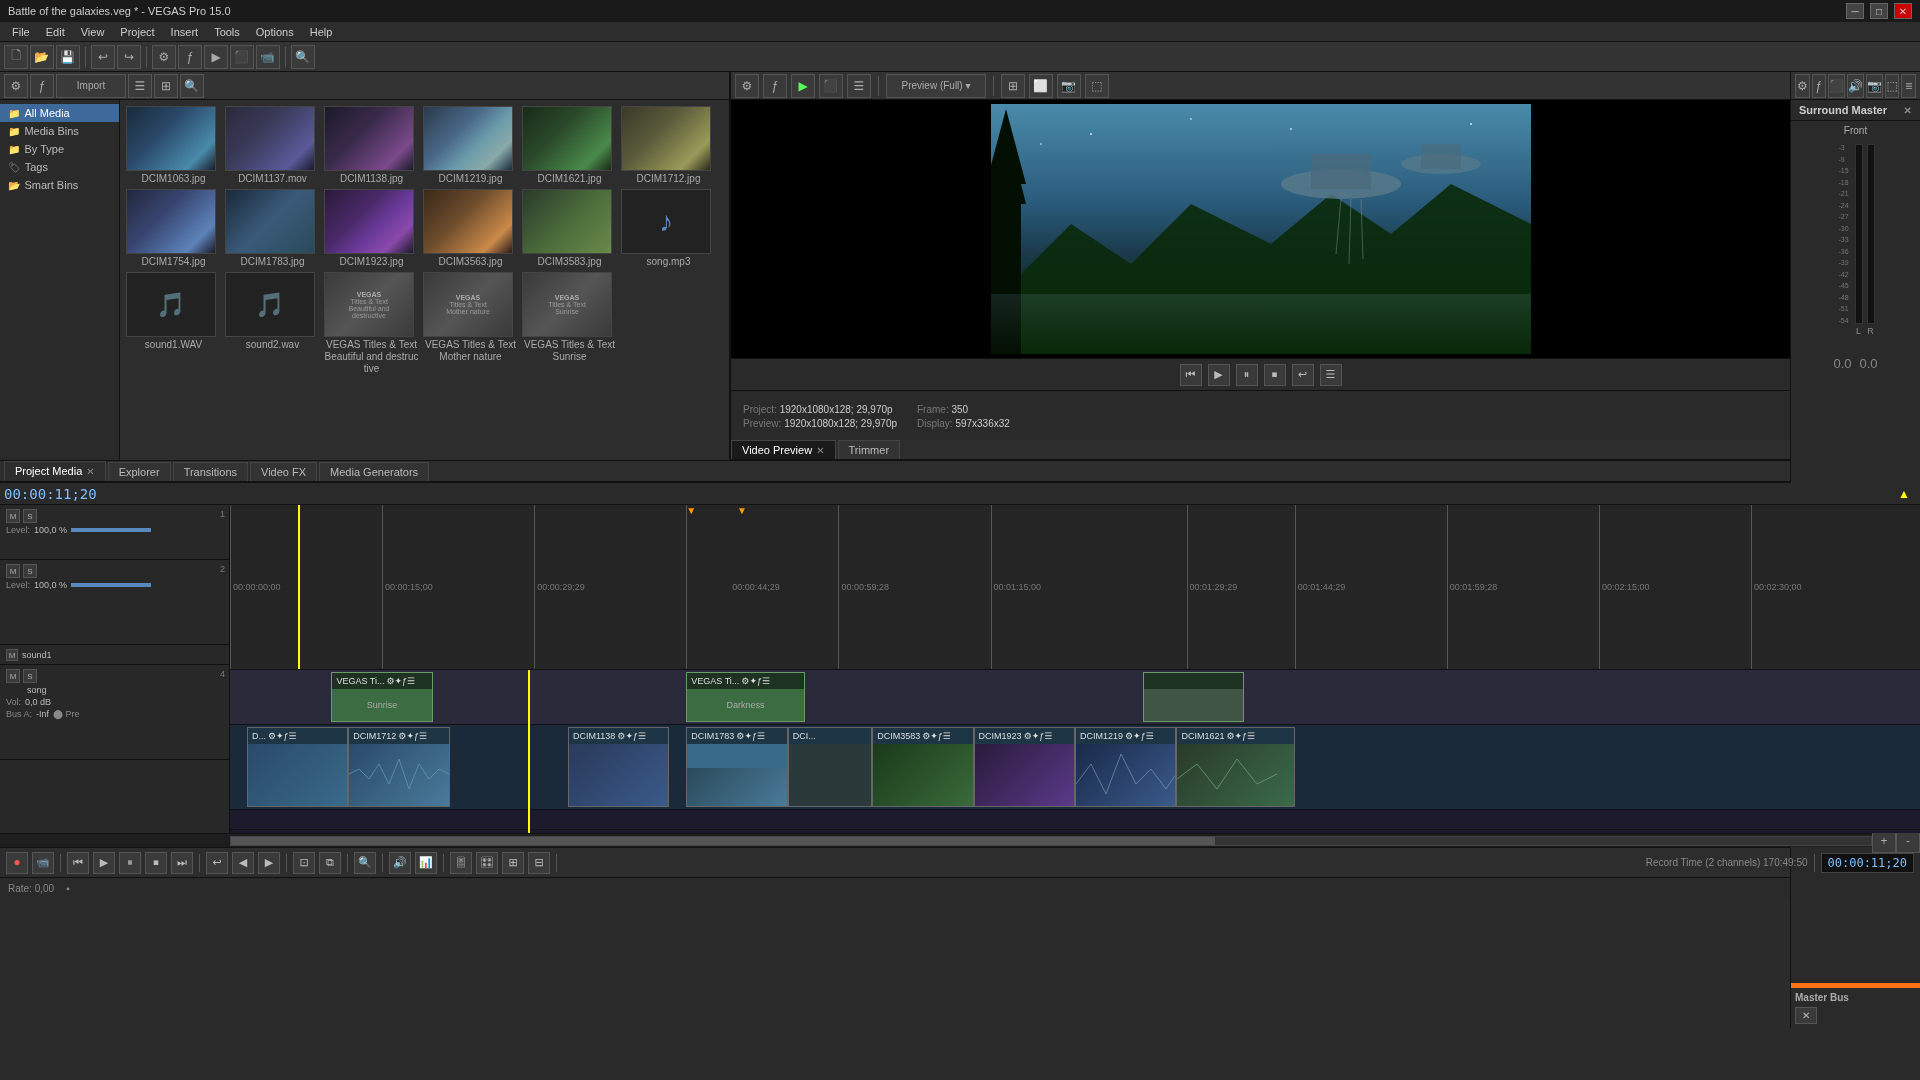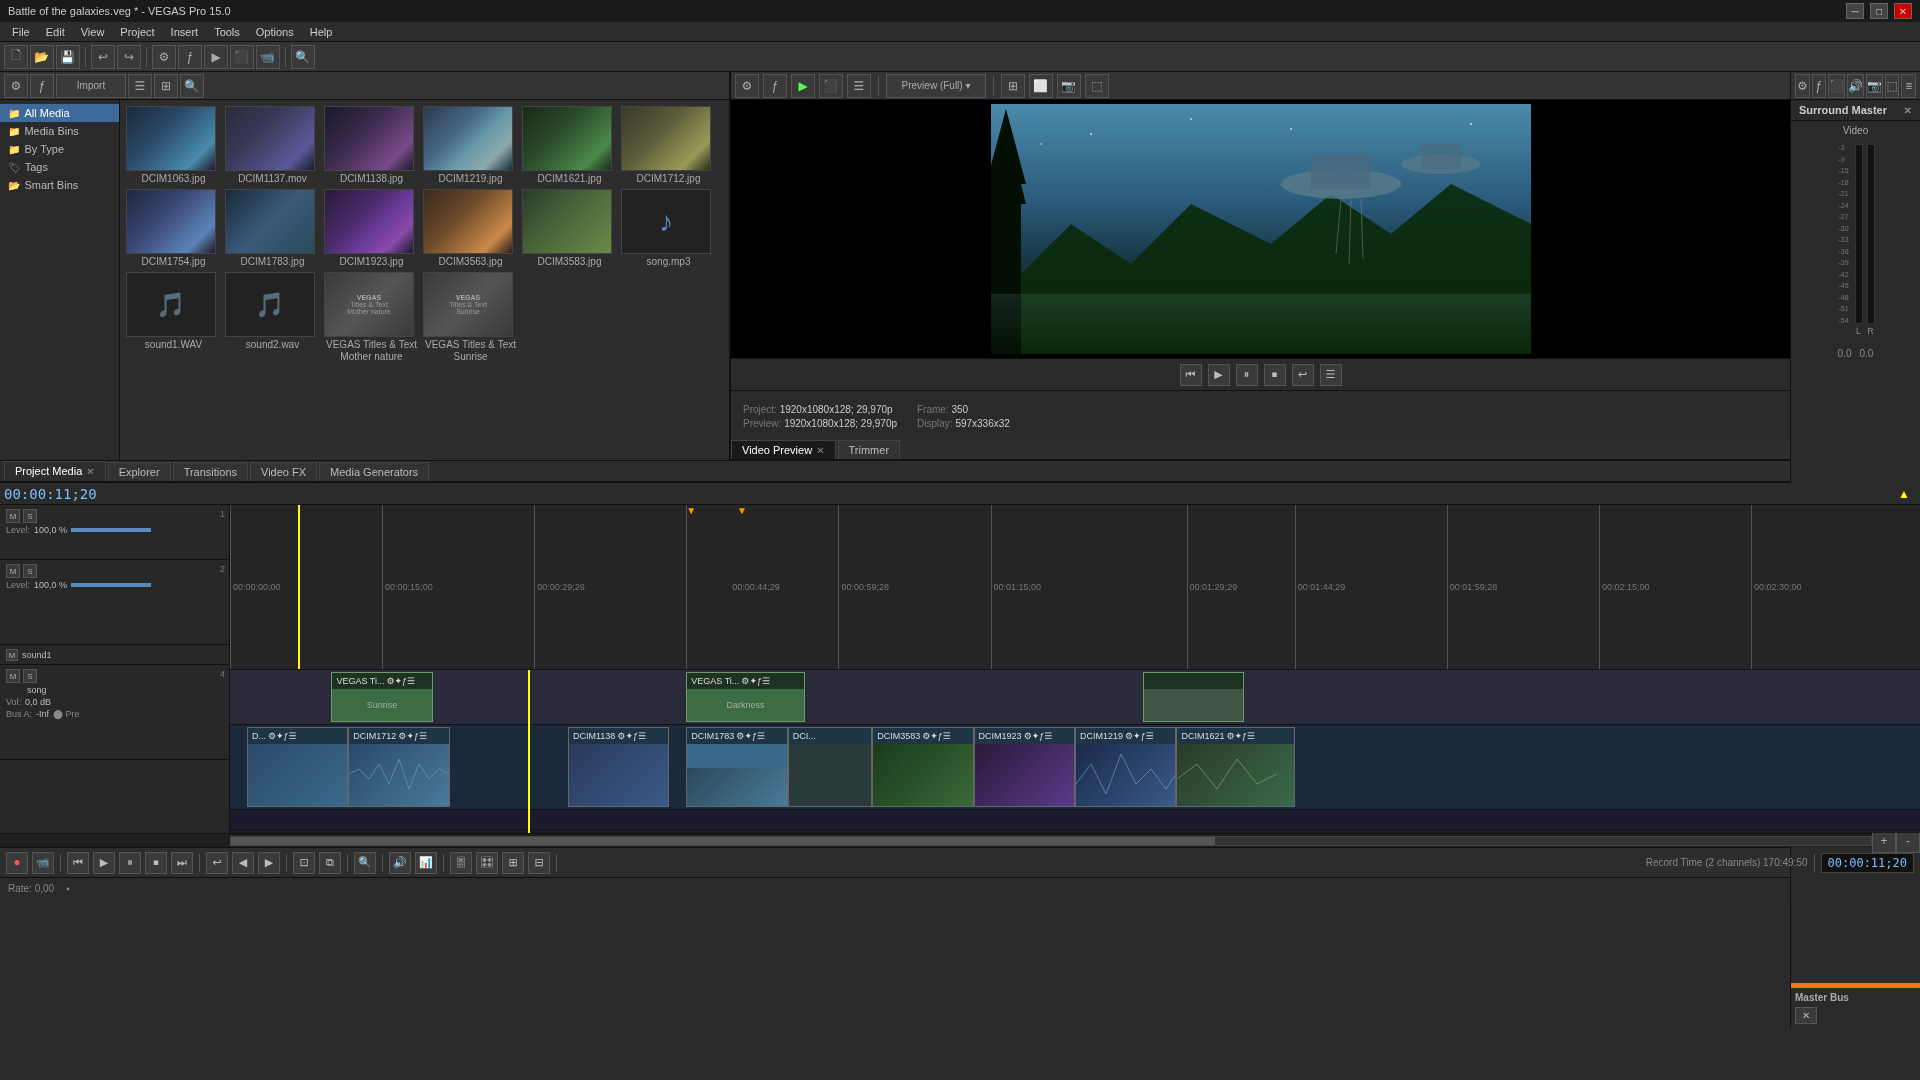--- a/index.html
+++ b/index.html
@@ -751,20 +751,31 @@
           <div class="media-thumb thumb-sound">
             <span class="sound-icon" style="color:#5ab; font-size:24px;">🎵</span>
           </div>
           <div class="media-label">sound2.wav</div>
         </div>
         <div class="media-item">
           <div class="media-thumb thumb-text">
             <div style="font-size:7px; color:#999; text-align:center; padding:4px;">
               <div style="font-weight:bold; color:#aaa;">VEGAS</div>
               <div>Titles &amp; Text</div>
+              <div>Beautiful and</div>
+              <div>destructive</div>
+            </div>
+          </div>
+          <div class="media-label">VEGAS Titles &amp; Text Beautiful and destructive</div>
+        </div>
+        <div class="media-item">
+          <div class="media-thumb thumb-text">
+            <div style="font-size:7px; color:#999; text-align:center; padding:4px;">
+              <div style="font-weight:bold; color:#aaa;">VEGAS</div>
+              <div>Titles &amp; Text</div>
               <div>Mother nature</div>
             </div>
           </div>
           <div class="media-label">VEGAS Titles &amp; Text Mother nature</div>
         </div>
         <div class="media-item">
           <div class="media-thumb thumb-text">
             <div style="font-size:7px; color:#999; text-align:center; padding:4px;">
               <div style="font-weight:bold; color:#aaa;">VEGAS</div>
               <div>Titles &amp; Text</div>
@@ -898,21 +909,21 @@
     </div>
 
     <div id="surround-title">
       <span>Surround Master</span>
       <div style="display:flex; gap:4px;">
         <span style="color:#888; cursor:pointer; font-size:10px;">✕</span>
       </div>
     </div>
 
     <div id="surround-label">
-      <span>Video</span>
+      <span>Front</span>
     </div>
 
     <div id="vu-meter">
       <div style="display:flex; gap:4px; align-items: flex-start;">
 
         <div class="vu-numbers-col">
           <div class="db-mark">-3</div>
           <div class="db-mark">-9</div>
           <div class="db-mark">-15</div>
           <div class="db-mark">-18</div>
@@ -937,21 +948,21 @@
           <div class="vu-label">L</div>
         </div>
         <div class="vu-channel">
           <div class="vu-channel-bar">
             <div class="vu-channel-fill" style="height: 0%;"></div>
           </div>
           <div class="vu-label">R</div>
         </div>
       </div>
 
-      <div style="display:flex; gap:8px; margin-top:8px; font-size:10px; color:#888;">
+      <div style="display:flex; gap:8px; margin-top:16px; font-size:13px; color:#888;">
         <span>0.0</span>
         <span>0.0</span>
       </div>
     </div>
 
     <div style="border-top:5px solid #f97316; padding:4px; margin-top:auto;">
       <div style="color:#aaa; font-size:10px; font-weight:bold; margin-bottom:4px;">Master Bus</div>
       <div style="display:flex; gap:4px;">
         <div class="master-bus-btn">✕</div>
       </div>

